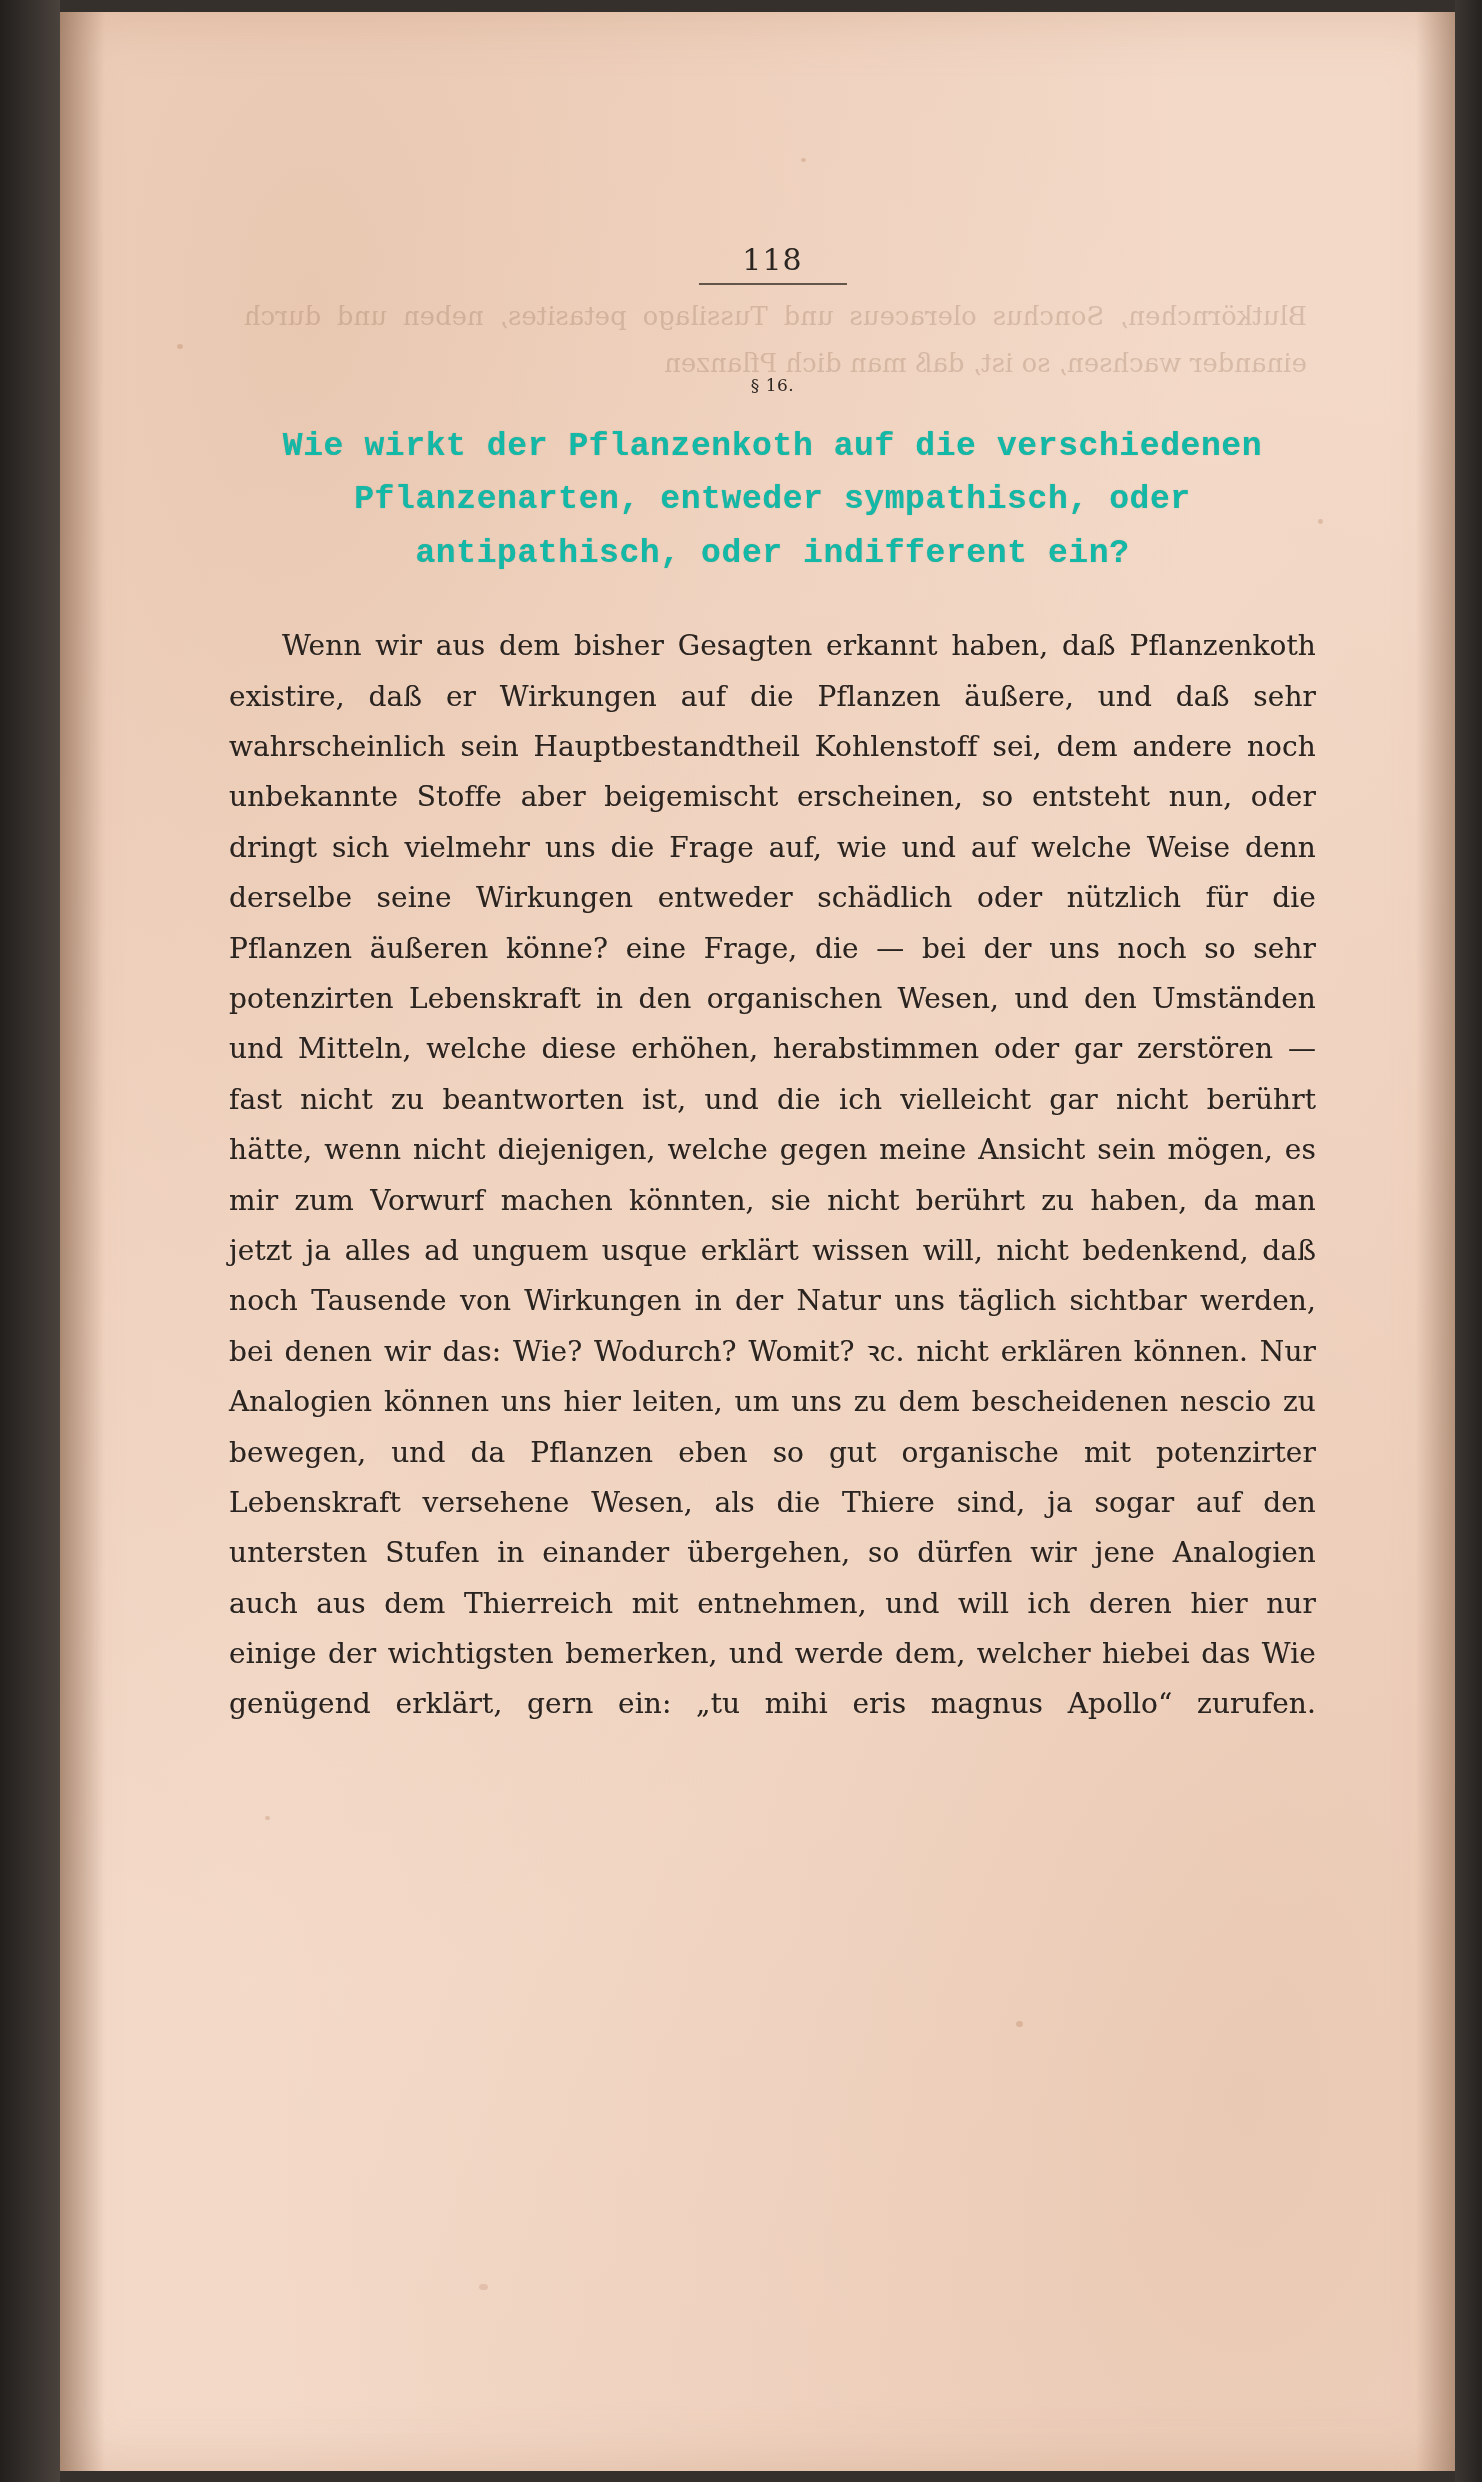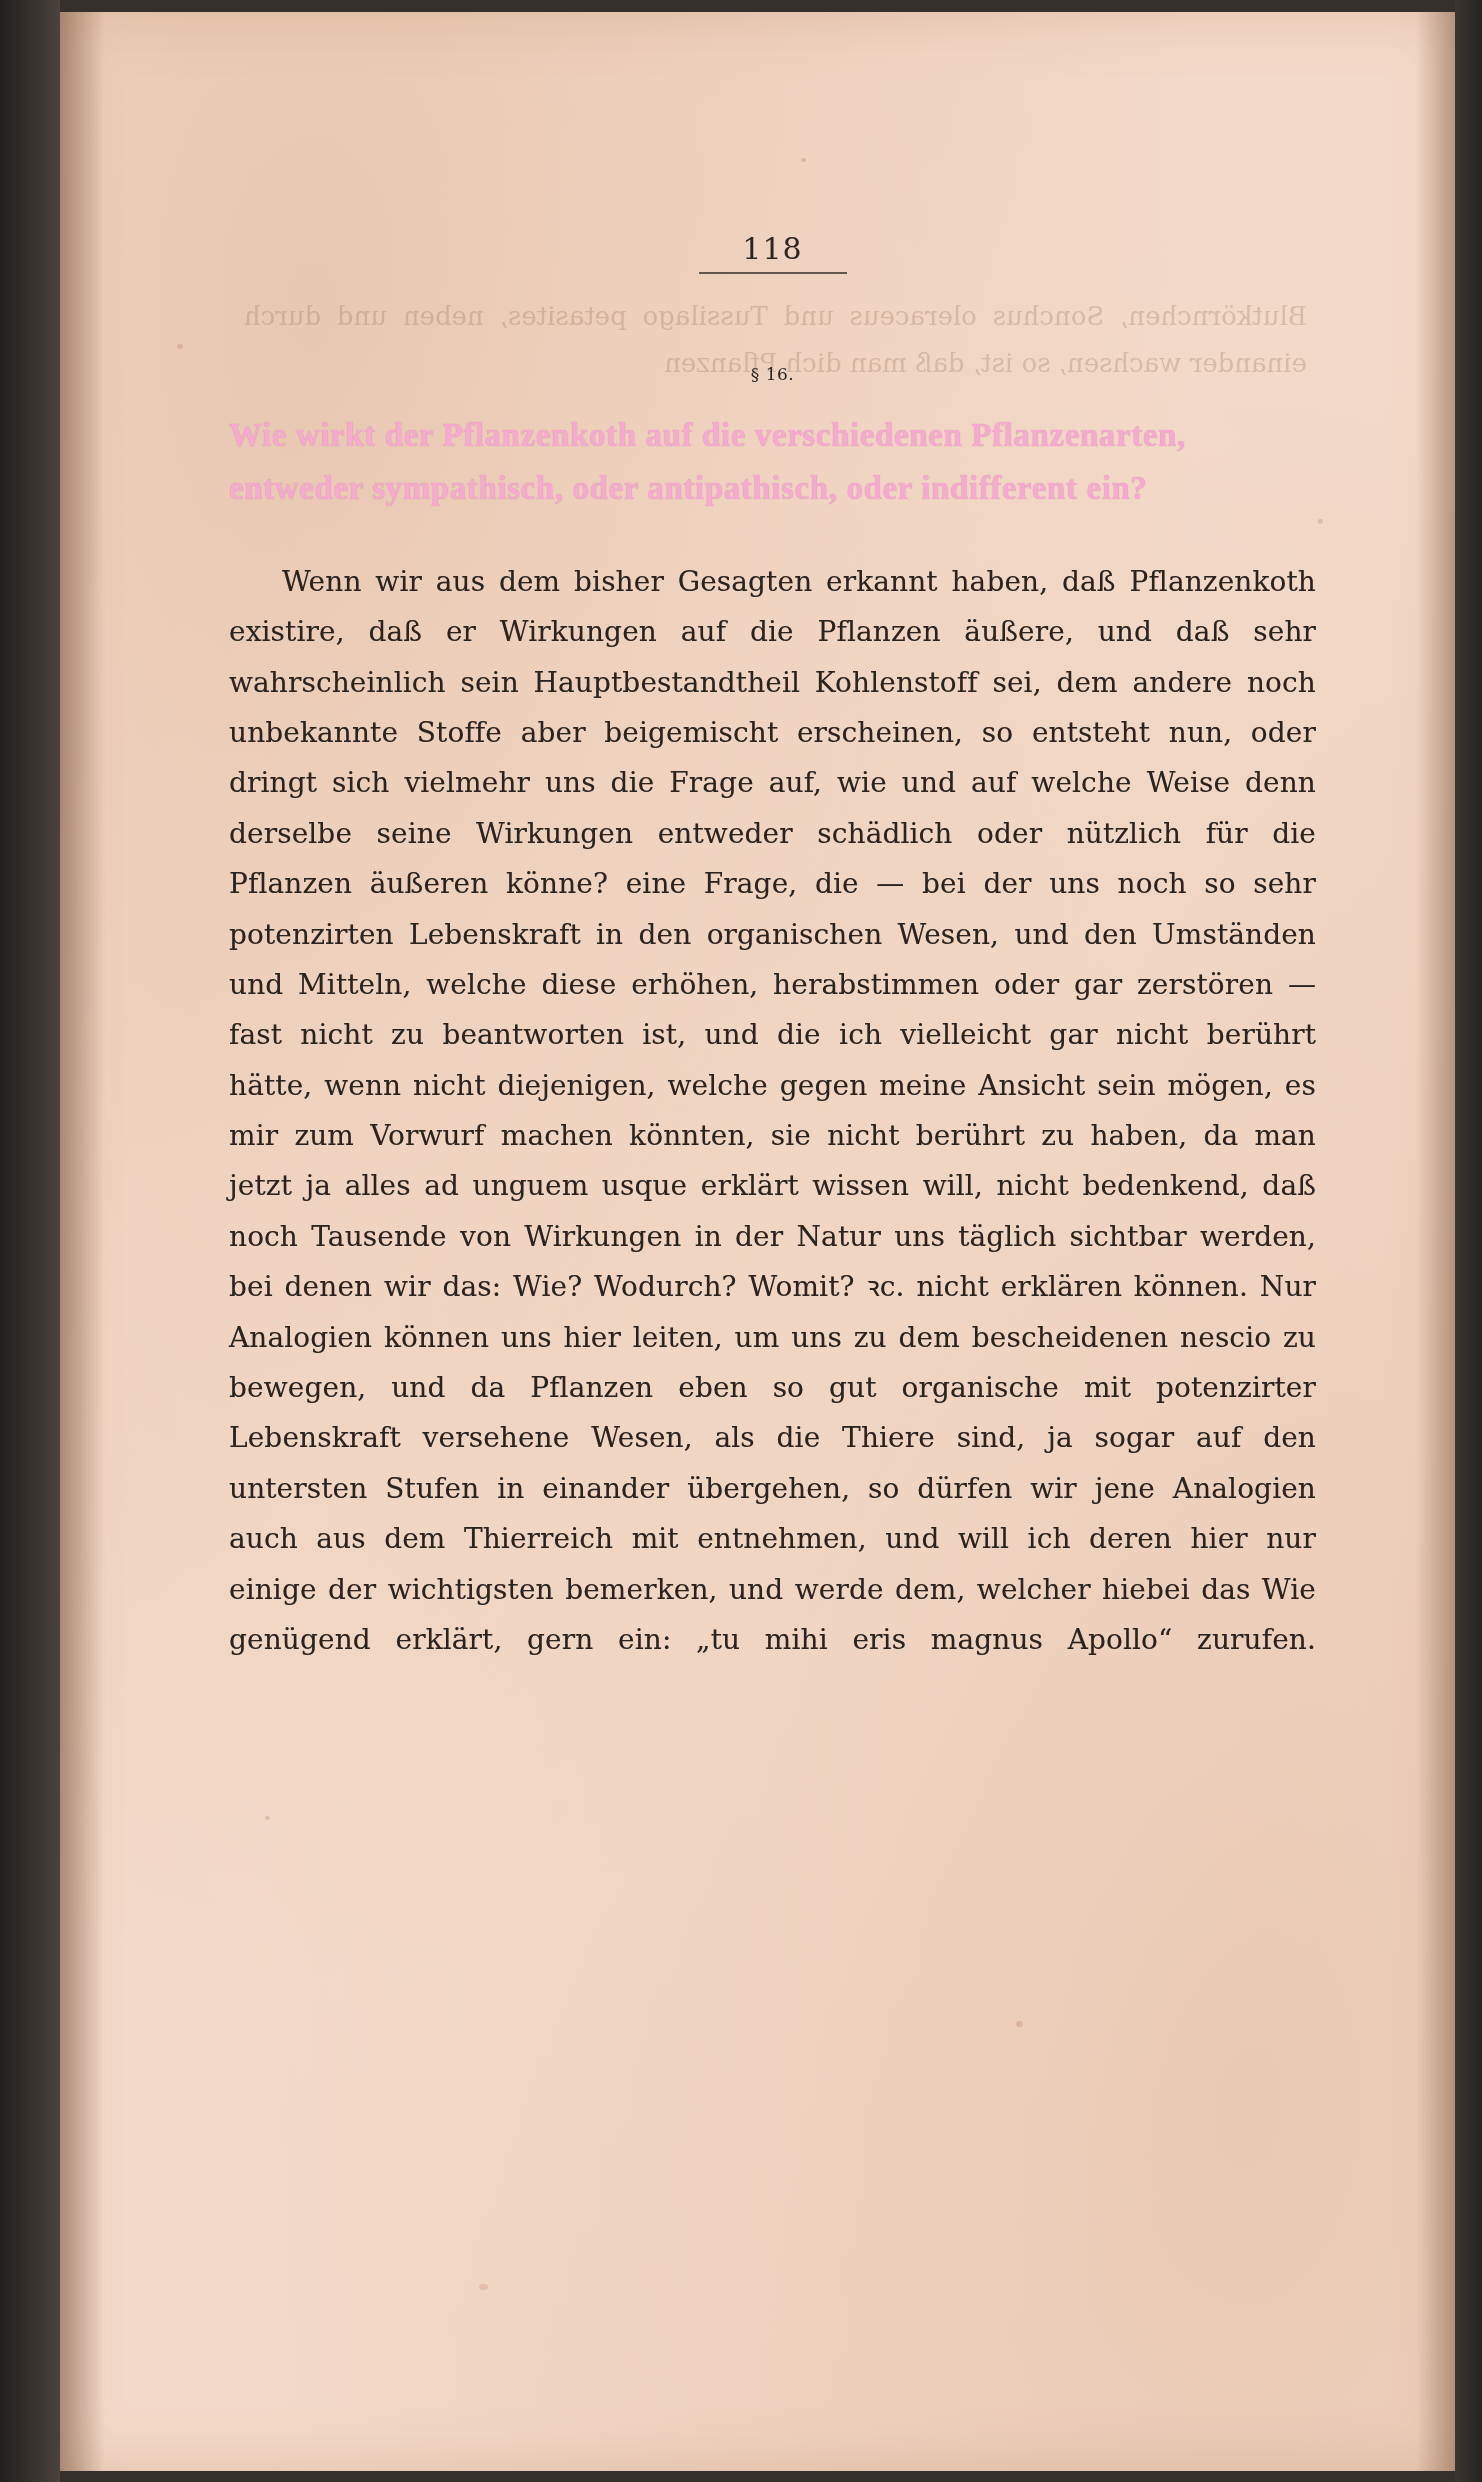--- a/index.html
+++ b/index.html
@@ -72,21 +72,21 @@
     position: absolute;
     border-radius: 50%;
     background: rgba(176,116,80,0.28);
     pointer-events: none;
   }
 
   
   .textblock {
     position: absolute;
     left: 229px;
-    top: 231px;
+    top: 242px;
     width: 1087px;
   }
 
   .folio {
     text-align: center;
     font-family: "DejaVu Serif", serif;
     font-size: 30px;
     color: #2b2622;
     letter-spacing: 1px;
     margin: 0 0 5.9px 0;
@@ -102,26 +102,26 @@
   .section-mark {
     text-align: center;
     font-size: 17px;
     color: #2b2622;
     font-family: "DejaVu Serif", serif;
     margin: 0 0 25px 0;
     letter-spacing: 0.5px;
   }
 
   .heading {
-    font-family: Liberation Serif, serif;
+    font-family: Liberation Mono, monospace;
     font-weight: 700;
     font-size: 33px;
     line-height: 1.62;
-    text-align: left;
-    color: #f9a8d4;
+    text-align: center;
+    color: #14b8a6;
     margin: 0 0 41px 0;
     letter-spacing: 0.6px;
     text-shadow: 0 0 1px rgba(60,40,30,.35);
   }
 
   .body-par {
     font-family: "DejaVu Serif", serif;
     font-size: 28px;
     line-height: 1.80;
     color: #2a2421;

